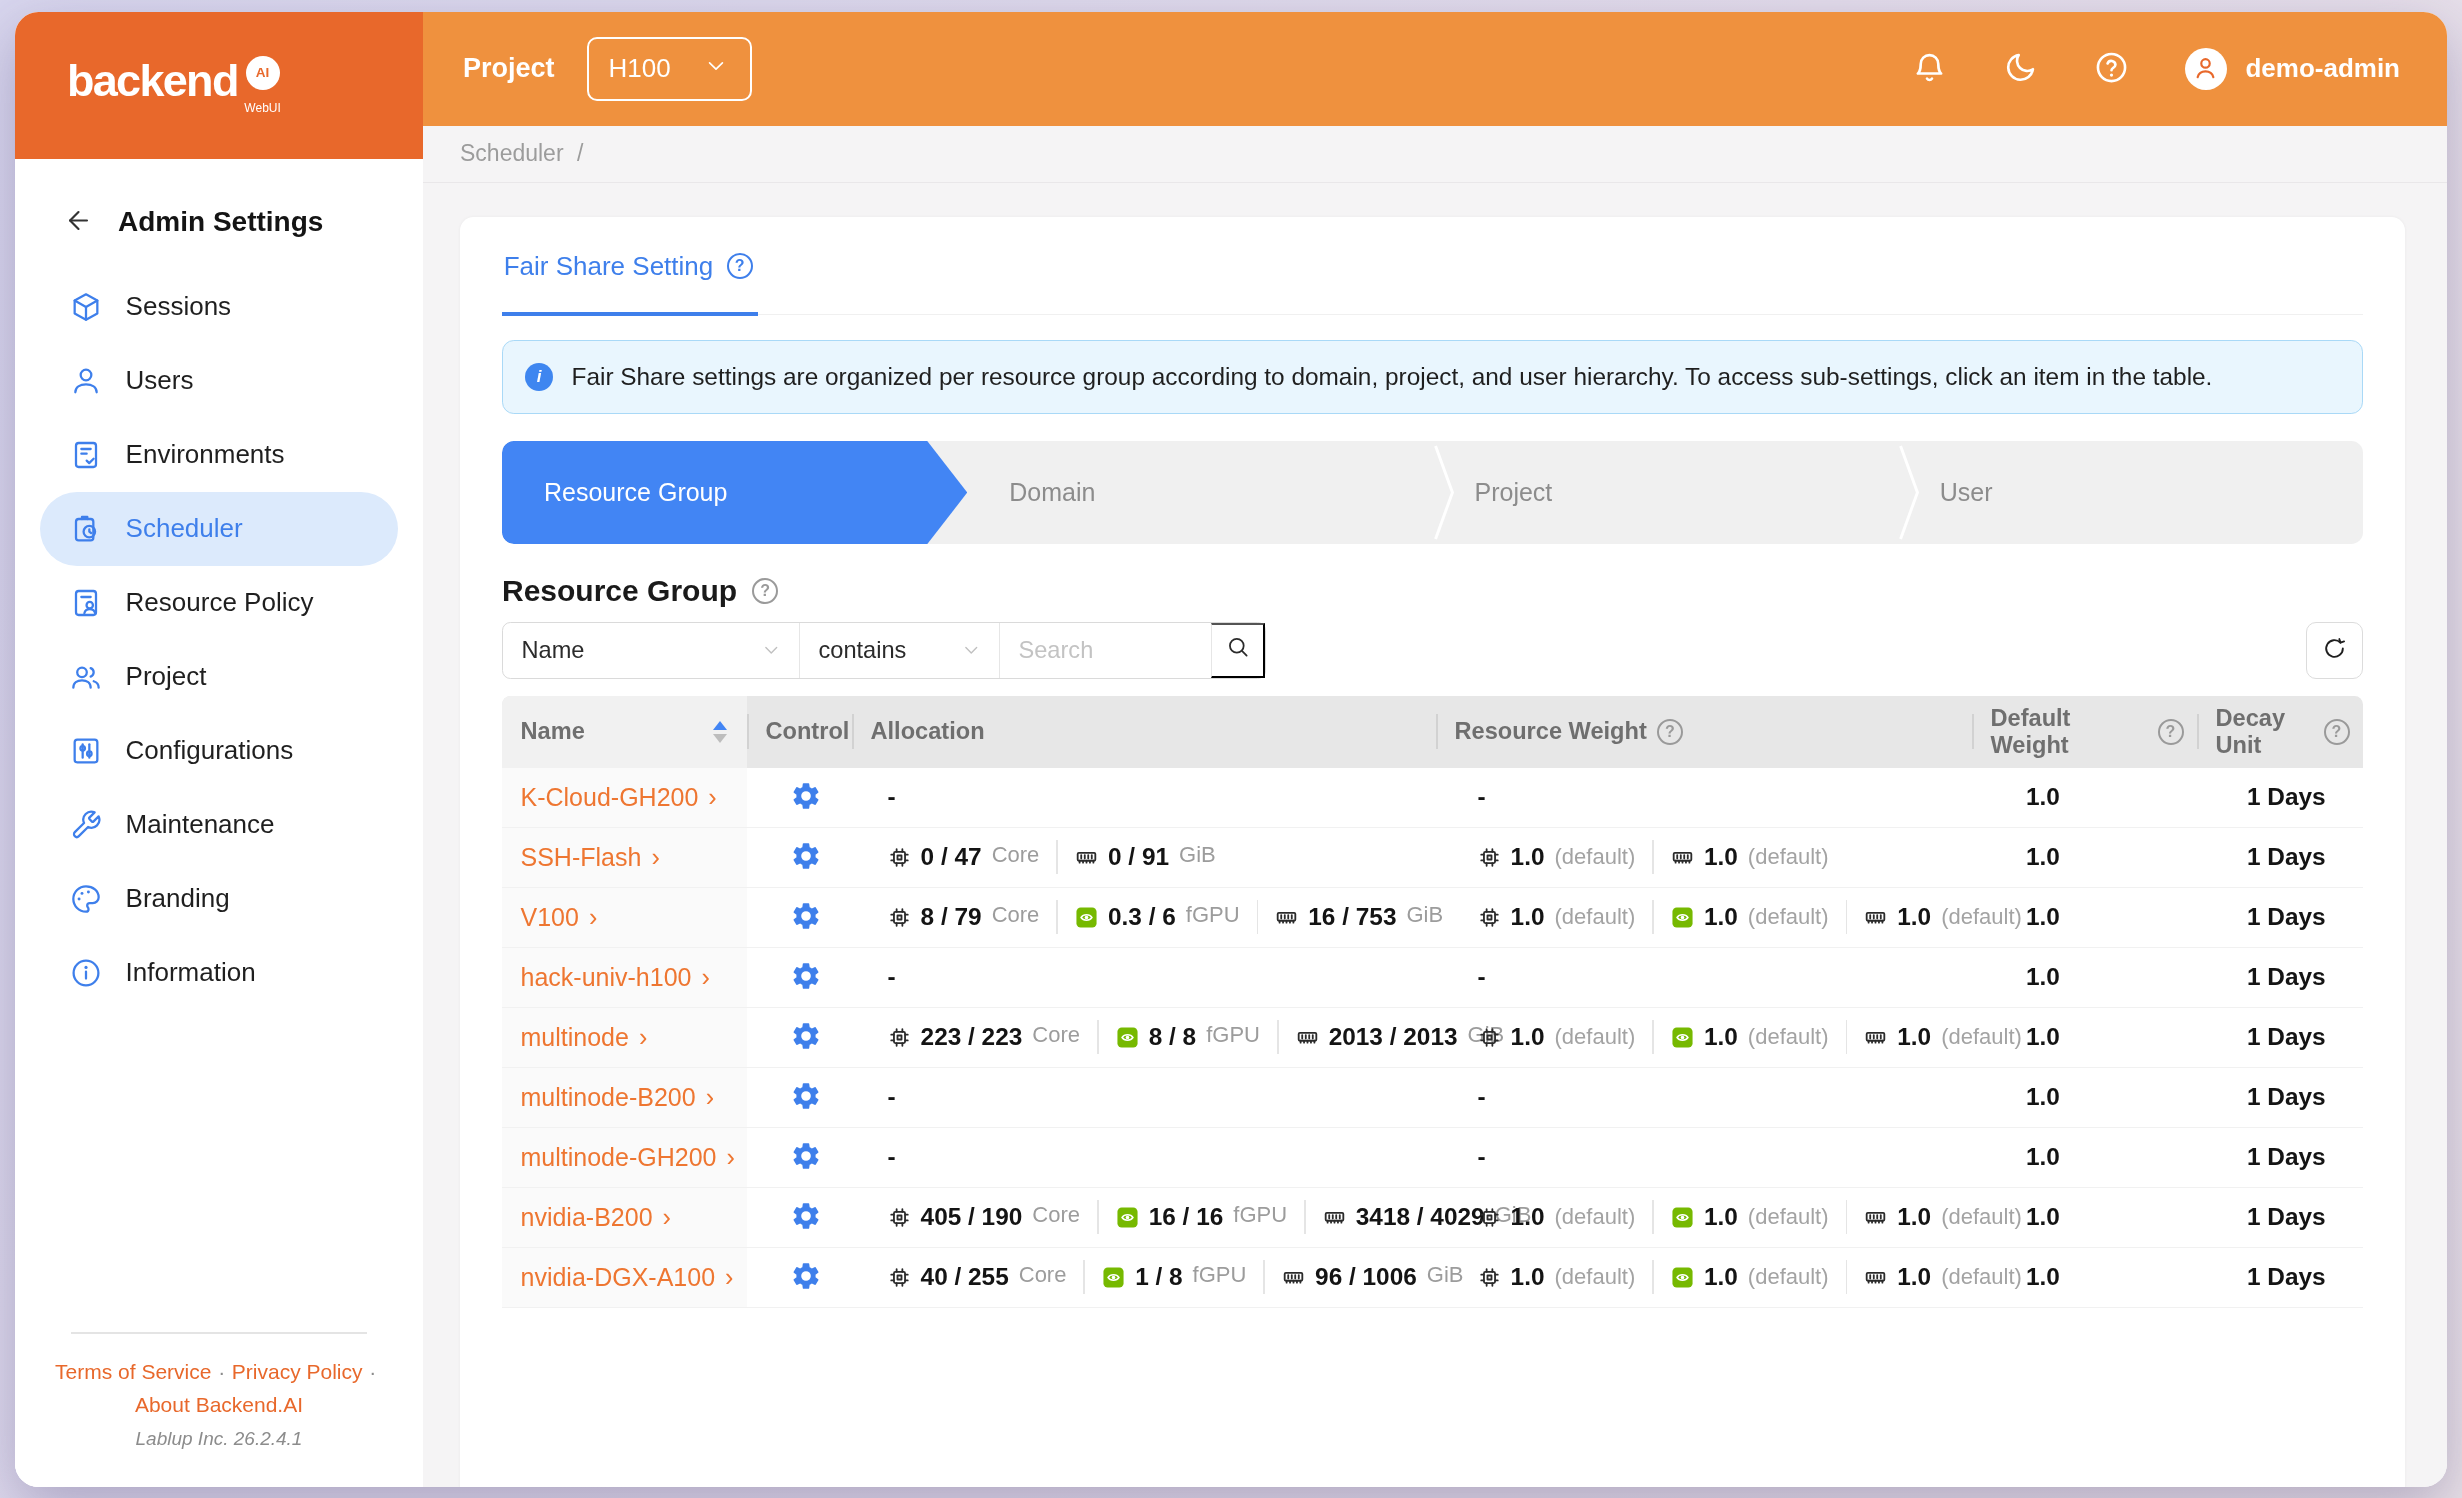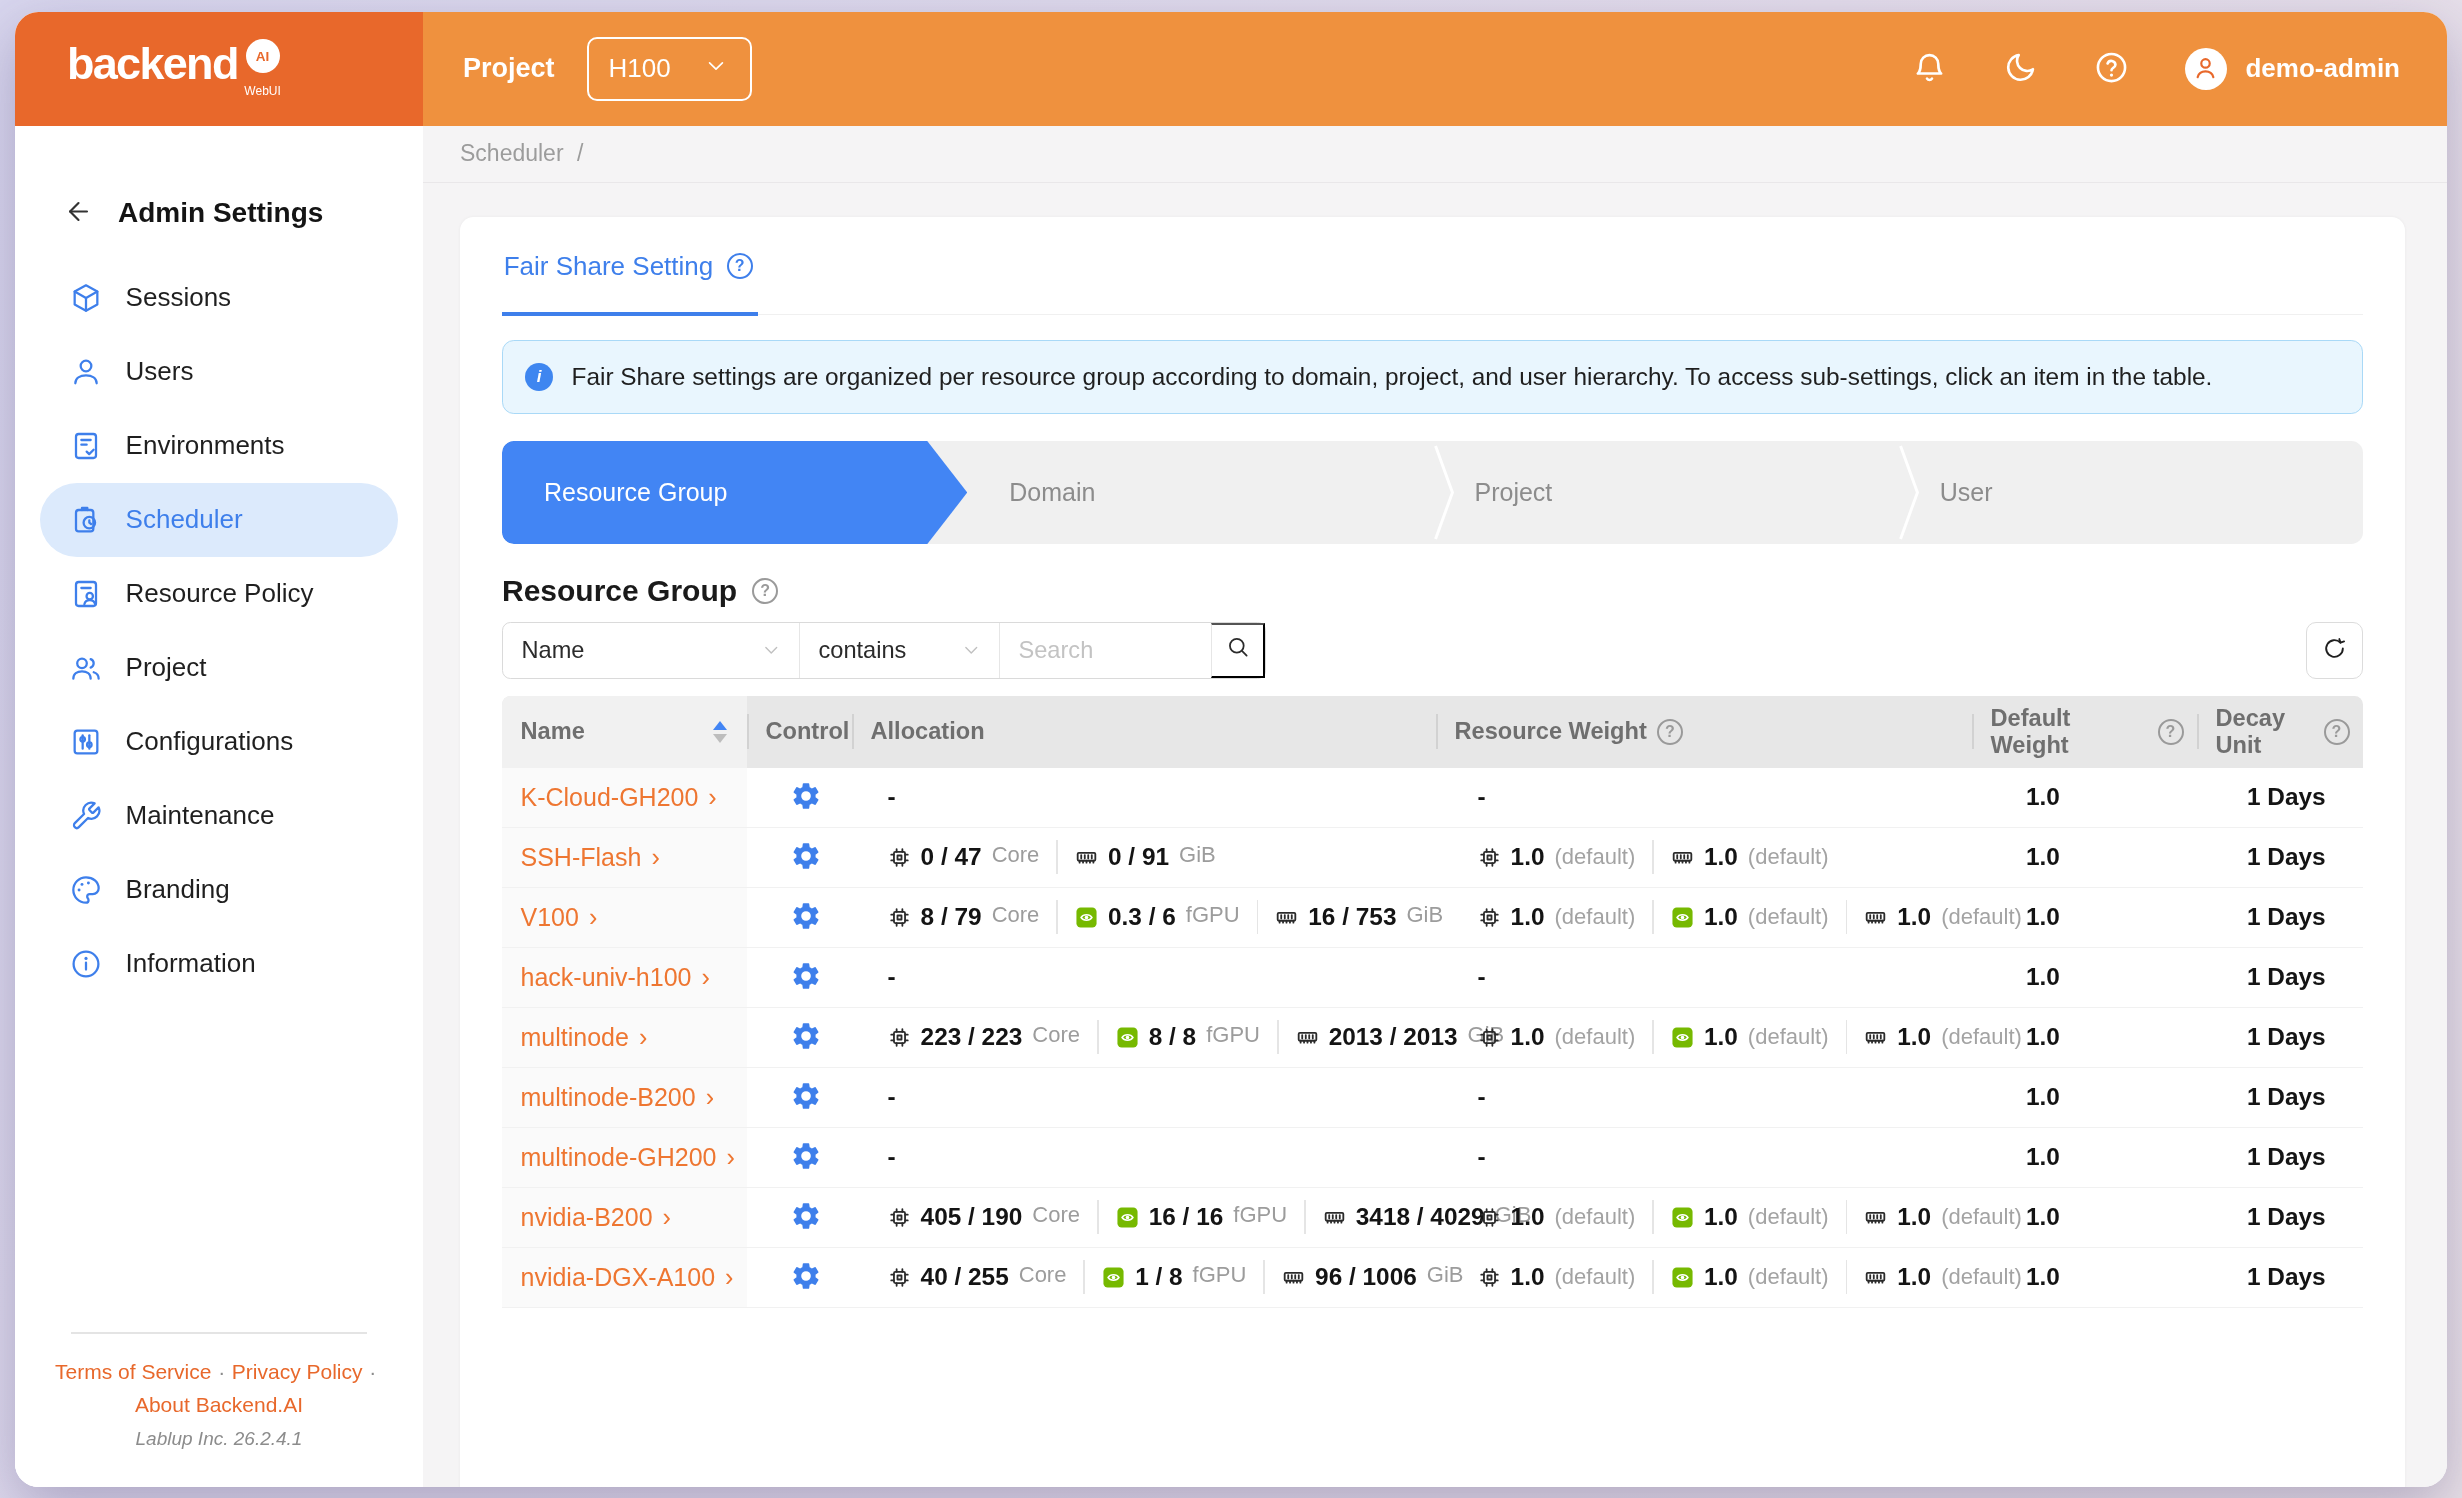--- a/index.html
+++ b/index.html
@@ -9,27 +9,27 @@
     background:linear-gradient(120deg,#d8d6ee 0%,#e4ddeb 55%,#eae2e8 100%);
     position:relative;
   }
   .window {
     position:absolute; left:15px; top:11.8px; width:2432px; height:1475px;
     border-radius:23.6px; overflow:hidden; display:flex; background:#fff;
     box-shadow:0 20px 59px rgba(90,80,130,.38);
   }
   
   .sidebar { width:408px; flex:none; display:flex; flex-direction:column; background:#fff; }
-  .sidebar-header { height:114px; flex:none; background:#E8682B; display:flex; align-items:center; padding-left:52px; }
+  .sidebar-header { height:147px; flex:none; background:#E8682B; display:flex; align-items:center; padding-left:52px; }
   .logo { display:flex; align-items:flex-start; color:#fff; }
   .logo-main { font-size:45px; font-weight:700; letter-spacing:-1.7px; line-height:49px; }
   .logo-right { display:flex; flex-direction:column; align-items:center; margin-left:6.7px; }
   .logo-badge { width:34px; height:34px; border-radius:50%; background:#fff; color:#E8682B; font-size:13.5px; font-weight:700; display:flex; align-items:center; justify-content:center; }
   .logo-sub { font-size:12px; color:#fff; margin-top:11px; }
-  .sidebar-body { flex:1; display:flex; flex-direction:column; min-height:0; background:#fff;margin-top:24px; }
+  .sidebar-body { flex:1; display:flex; flex-direction:column; min-height:0; background:#fff; }
   .side-title-row { display:flex; align-items:center; gap:25px; margin:47px 0 32px 49px; color:#141414; }
   .side-title { font-size:28px; font-weight:700; }
   .back-btn { color:#333; display:flex; align-items:center; background:none; border:none; cursor:pointer; }
   .menu { display:flex; flex-direction:column; }
   .menu-item { height:74px; display:flex; align-items:center; gap:23.6px; padding-left:30px; margin:0 25px; border-radius:39px; font-size:26px; color:#1f1f1f; font-weight:500; cursor:pointer; }
   .menu-item .mi-icon { color:#3E7FEB; display:flex; }
   .menu-item.active { background:#DCEAFC; color:#3E7FEB; }
   .side-spacer { flex:1; }
   .side-footer { padding-bottom:37px; }
   .side-div { height:1.7px; background:#e4e4e4; margin:0 56px 22px 56px; }

